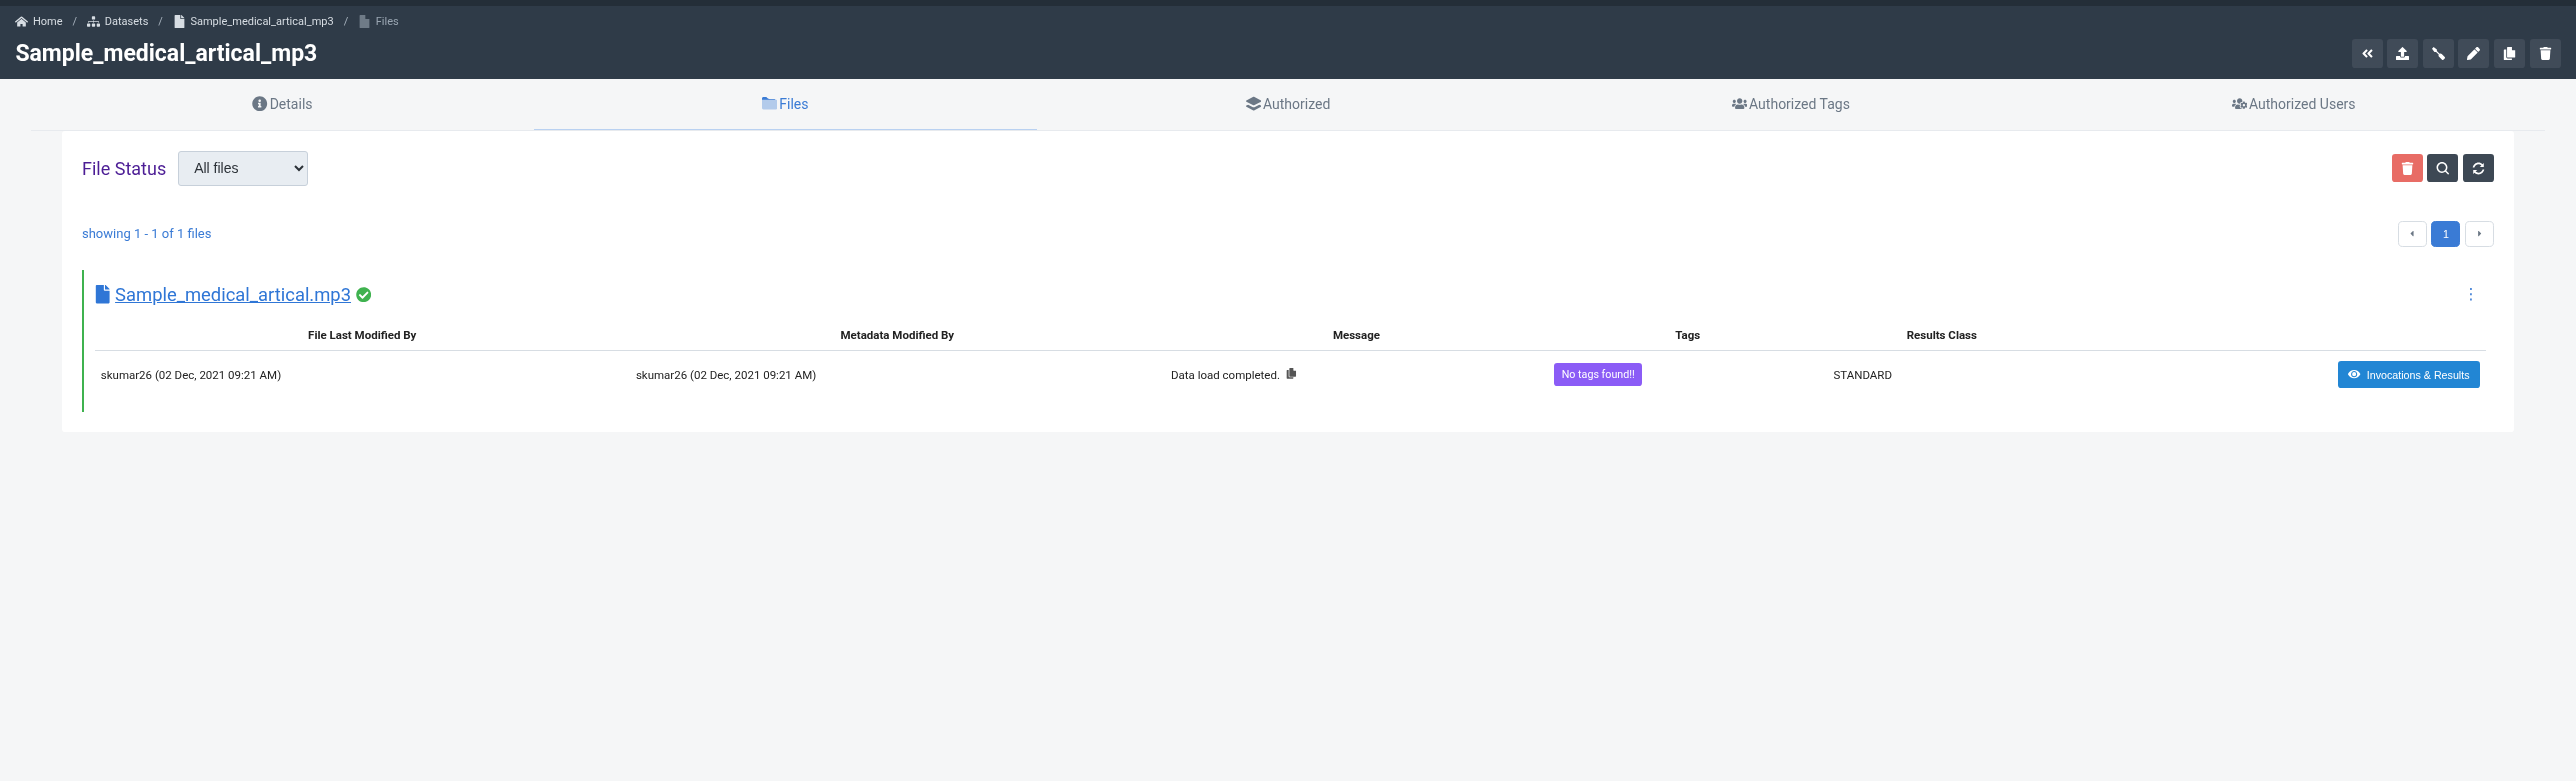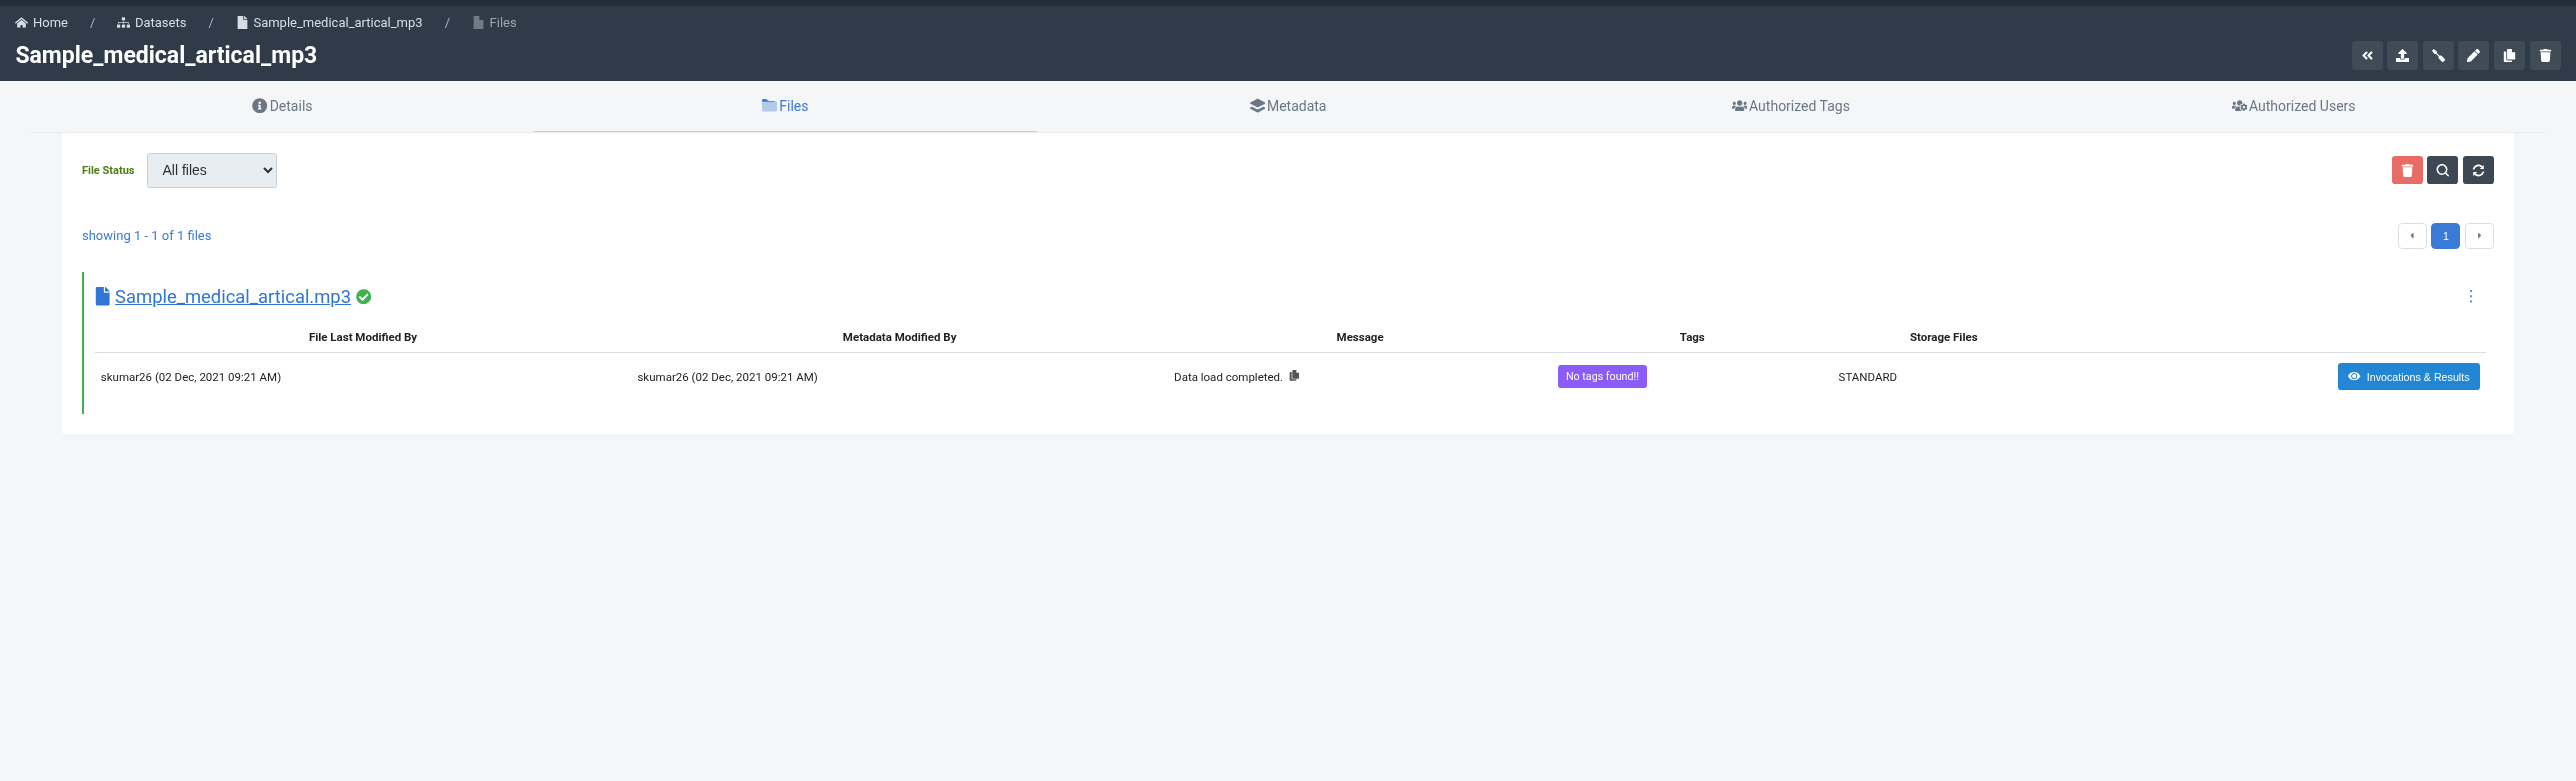--- a/index.html
+++ b/index.html
@@ -1,35 +1,35 @@
 <!DOCTYPE html>
 <html style="font-size:12.3px"><head>
 <meta charset="utf-8">
 <style>
 * { box-sizing: border-box; margin: 0; padding: 0; }
 body { font-family: -apple-system, BlinkMacSystemFont, "Segoe UI", Roboto, "Helvetica Neue", Arial, sans-serif; background: #f5f6f7; color: #222; }
 .header-dark { background: #2f3b48; color: #fff; padding: 0 15.4px 10.7px 15.4px; border-top: 6.1px solid #242e38; }
-.breadcrumb { display: flex; align-items: center; gap: 22px; font-size: 13px; padding: 9.2px 0 6.1px 0; color: #d7dde3; }
+.breadcrumb { display: flex; align-items: center; gap: 10px; font-size: 11px; padding: 9.2px 0 6.1px 0; color: #d7dde3; }
 .breadcrumb a { color: #d7dde3; text-decoration: none; display: flex; align-items: center; gap: 4.6px; }
 .breadcrumb .sep { color: #a7b2bd; }
 .breadcrumb .current { color: #9aa6b2; display: flex; align-items: center; gap: 4.6px; }
 .page-head-row { display: flex; justify-content: space-between; align-items: center; margin-top: 4.6px; }
 .page-title { font-size: 23px; font-weight: 700; }
 .head-actions { display: flex; gap: 4.6px; }
 .icon-btn { background: #404b58; color: #fff; border: none; border-radius: 3.1px; width: 31px; height: 29px; display: flex; align-items: center; justify-content: center; cursor: pointer; }
 
 .tabs-wrap { background: #f5f6f7; padding: 0 31px; }
 .tabs { display: flex; border-bottom: 0.8px solid #e7eaee; }
 .tab { flex: 1 1 0; display: flex; align-items: center; justify-content: center; gap: 2px; padding: 17px 0; color: #6b7785; font-size: 14px; cursor: pointer; border-bottom: 1.5px solid transparent; }
 .tab.active { color: #3a7bd5; border-bottom-color: #b9d1f1; }
 
 .content-card { background: #fff; margin: 0 31px; padding: 20px; border-radius: 3.1px; }
 .filter-row { display: flex; align-items: center; justify-content: space-between; }
 .filter-left { display: flex; align-items: center; gap: 12.3px; }
-.file-status-label { font-size: 11px; color: #4d7c0f; font-weight: bold; }
+.file-status-label { font-size: 18px; color: #4c1d95; }
 .file-status-select { background: #e8edf2; border: 0.8px solid #c7d0da; border-radius: 3px; padding: 7.7px 10.7px; font-size: 14px; min-width: 130px; color: #2b3137; }
 .filter-right { display: flex; gap: 4.6px; }
 .small-btn { border: none; border-radius: 3.1px; width: 31px; height: 28px; display:flex; align-items:center; justify-content:center; cursor:pointer; }
 .small-btn.danger { background: #e86c65; color: #fff; }
 .small-btn.dark { background: #3d4854; color: #fff; }
 
 .listing-meta { display:flex; justify-content:space-between; align-items:center; margin-top: 35px; }
 .showing { color: #3a7bd5; font-size: 13px; }
 .pager { display: flex; gap: 4.6px; }
 .pager-btn { border: 0.8px solid #d7dde3; background: #fff; border-radius: 4.6px; width: 29px; height: 26px; display:flex; align-items:center; justify-content:center; cursor:pointer; color: #6b7785; font-size: 10.7px; }
@@ -135,21 +135,21 @@
       <svg class="icon-svg" viewBox="0 0 512 512" fill="currentColor">
           <path d="M464 448H48c-26.5 0-48-21.5-48-48V112c0-26.5 21.5-48 48-48h160l64 64h192c26.5 0 48 21.5 48 48v224c0 26.5-21.5 48-48 48z" opacity=".35"></path>
           <path d="M400 96H208l-64-64H48C21.5 32 0 53.5 0 80v48h448c0-17.7-21.5-32-48-32z"></path>
         </svg>
       <span>Files</span>
     </div>
     <div class="tab">
       <svg class="icon-svg" viewBox="0 0 512 512" fill="currentColor">
           <path d="M12.4 148l232-119c7.4-3.8 16-3.8 23.3 0l232 119c16.5 8.5 16.5 32.5 0 41l-232 119c-7.4 3.8-16 3.8-23.3 0l-232-119c-16.5-8.5-16.5-32.5 0-41zm487.2 171l-58-29.8-161 82.6c-15.2 7.8-33.9 7.8-49.1 0l-161-82.6-58 29.8c-16.5 8.5-16.5 32.5 0 41l232 119c7.4 3.8 16 3.8 23.3 0l232-119c16.5-8.5 16.5-32.5 0-41z"></path>
         </svg>
-      <span>Metadata</span>
+      <span>Authorized</span>
     </div>
     <div class="tab">
       <svg class="icon-svg" viewBox="0 0 640 512" fill="currentColor">
           <path d="M96 224c35.3 0 64-28.7 64-64s-28.7-64-64-64-64 28.7-64 64 28.7 64 64 64zm448 0c35.3 0 64-28.7 64-64s-28.7-64-64-64-64 28.7-64 64 28.7 64 64 64zm32 32h-64c-17.6 0-33.5 7.1-45.1 18.6 40.3 22.1 68.9 62 75.1 109.4h66c17.7 0 32-14.3 32-32v-32c0-35.3-28.7-64-64-64zm-256 0c61.9 0 112-50.1 112-112S381.9 32 320 32 208 82.1 208 144s50.1 112 112 112zm76.8 32h-8.3c-20.8 10-43.9 16-68.5 16s-47.6-6-68.5-16h-8.3C179.6 288 128 339.6 128 403.2V432c0 26.5 21.5 48 48 48h288c26.5 0 48-21.5 48-48v-28.8c0-63.6-51.6-115.2-115.2-115.2zM173.1 274.6C161.5 263.1 145.6 256 128 256H64c-35.3 0-64 28.7-64 64v32c0 17.7 14.3 32 32 32h65.9c6.3-47.4 34.9-87.3 75.2-109.4z"></path>
         </svg>
       <span>Authorized Tags</span>
     </div>
     <div class="tab">
       <svg class="icon-svg" viewBox="0 0 640 512" fill="currentColor">
           <path d="M610.5 341.3c2.6-14.1 2.6-28.5 0-42.6l25.8-14.9c3-1.7 4.3-5.2 3.3-8.5-6.7-21.6-18.2-41.2-33.2-57.4-2.3-2.5-6-3.1-9-1.4l-25.8 14.9c-10.9-9.3-23.4-16.5-36.9-21.3v-29.8c0-3.4-2.4-6.4-5.7-7.1-22.3-5-45-4.8-66.2 0-3.3.7-5.7 3.7-5.7 7.1v29.8c-13.5 4.8-26 12-36.9 21.3l-25.8-14.9c-2.9-1.7-6.7-1.1-9 1.4-15 16.2-26.5 35.8-33.2 57.4-1 3.3.4 6.8 3.3 8.5l25.8 14.9c-2.6 14.1-2.6 28.5 0 42.6l-25.8 14.9c-3 1.7-4.3 5.2-3.3 8.5 6.7 21.6 18.2 41.1 33.2 57.4 2.3 2.5 6 3.1 9 1.4l25.8-14.9c10.9 9.3 23.4 16.5 36.9 21.3v29.8c0 3.4 2.4 6.4 5.7 7.1 22.3 5 45 4.8 66.2 0 3.3-.7 5.7-3.7 5.7-7.1v-29.8c13.5-4.8 26-12 36.9-21.3l25.8 14.9c2.9 1.7 6.7 1.1 9-1.4 15-16.2 26.5-35.8 33.2-57.4 1-3.3-.4-6.8-3.3-8.5l-25.8-14.9zM496 368.5c-26.8 0-48.5-21.8-48.5-48.5s21.8-48.5 48.5-48.5 48.5 21.8 48.5 48.5-21.7 48.5-48.5 48.5zM96 224c35.3 0 64-28.7 64-64s-28.7-64-64-64-64 28.7-64 64 28.7 64 64 64zm224 32c1.9 0 3.7-.5 5.6-.6 8.3-21.7 20.5-42.1 36.3-59.2 7.4-8 17.9-12.6 28.9-12.6 6.9 0 13.7 1.8 19.6 5.3l7.9 4.6c.8-.5 1.6-.9 2.4-1.4 7-14.6 11.2-30.8 11.2-48 0-61.9-50.1-112-112-112S208 82.1 208 144c0 61.9 50.1 112 112 112zm105.2 194.5c-2.3-1.2-4.6-2.6-6.8-3.9-8.2 4.8-15.3 9.8-27.5 9.8-10.9 0-21.4-4.6-28.9-12.6-18.3-19.8-32.3-43.9-40.2-69.6-10.7-34.5 24.9-49.7 25.8-50.3-.1-2.6-.1-5.2 0-7.8l-7.9-4.6c-3.8-2.2-7-5-9.8-8.1-3.3.2-6.5.6-9.8.6-24.6 0-47.6-6-68.5-16h-8.3C179.6 288 128 339.6 128 403.2V432c0 26.5 21.5 48 48 48h255.4c-3.7-6-6.2-12.8-6.2-20.3v-9.2zM173.1 274.6C161.5 263.1 145.6 256 128 256H64c-35.3 0-64 28.7-64 64v32c0 17.7 14.3 32 32 32h65.9c6.3-47.4 34.9-87.3 75.2-109.4z"></path>
@@ -218,21 +218,21 @@
         <span class="more-vert">⋮</span>
       </div>
 
       <table class="file-table">
         <thead>
           <tr>
             <th>File Last Modified By</th>
             <th>Metadata Modified By</th>
             <th>Message</th>
             <th>Tags</th>
-            <th>Storage Files</th>
+            <th>Results Class</th>
             <th></th>
           </tr>
         </thead>
         <tbody>
           <tr>
             <td>skumar26 (02 Dec, 2021 09:21 AM)</td>
             <td>skumar26 (02 Dec, 2021 09:21 AM)</td>
             <td>
               <span>Data load completed.</span>
               <span class="copy-icon">

